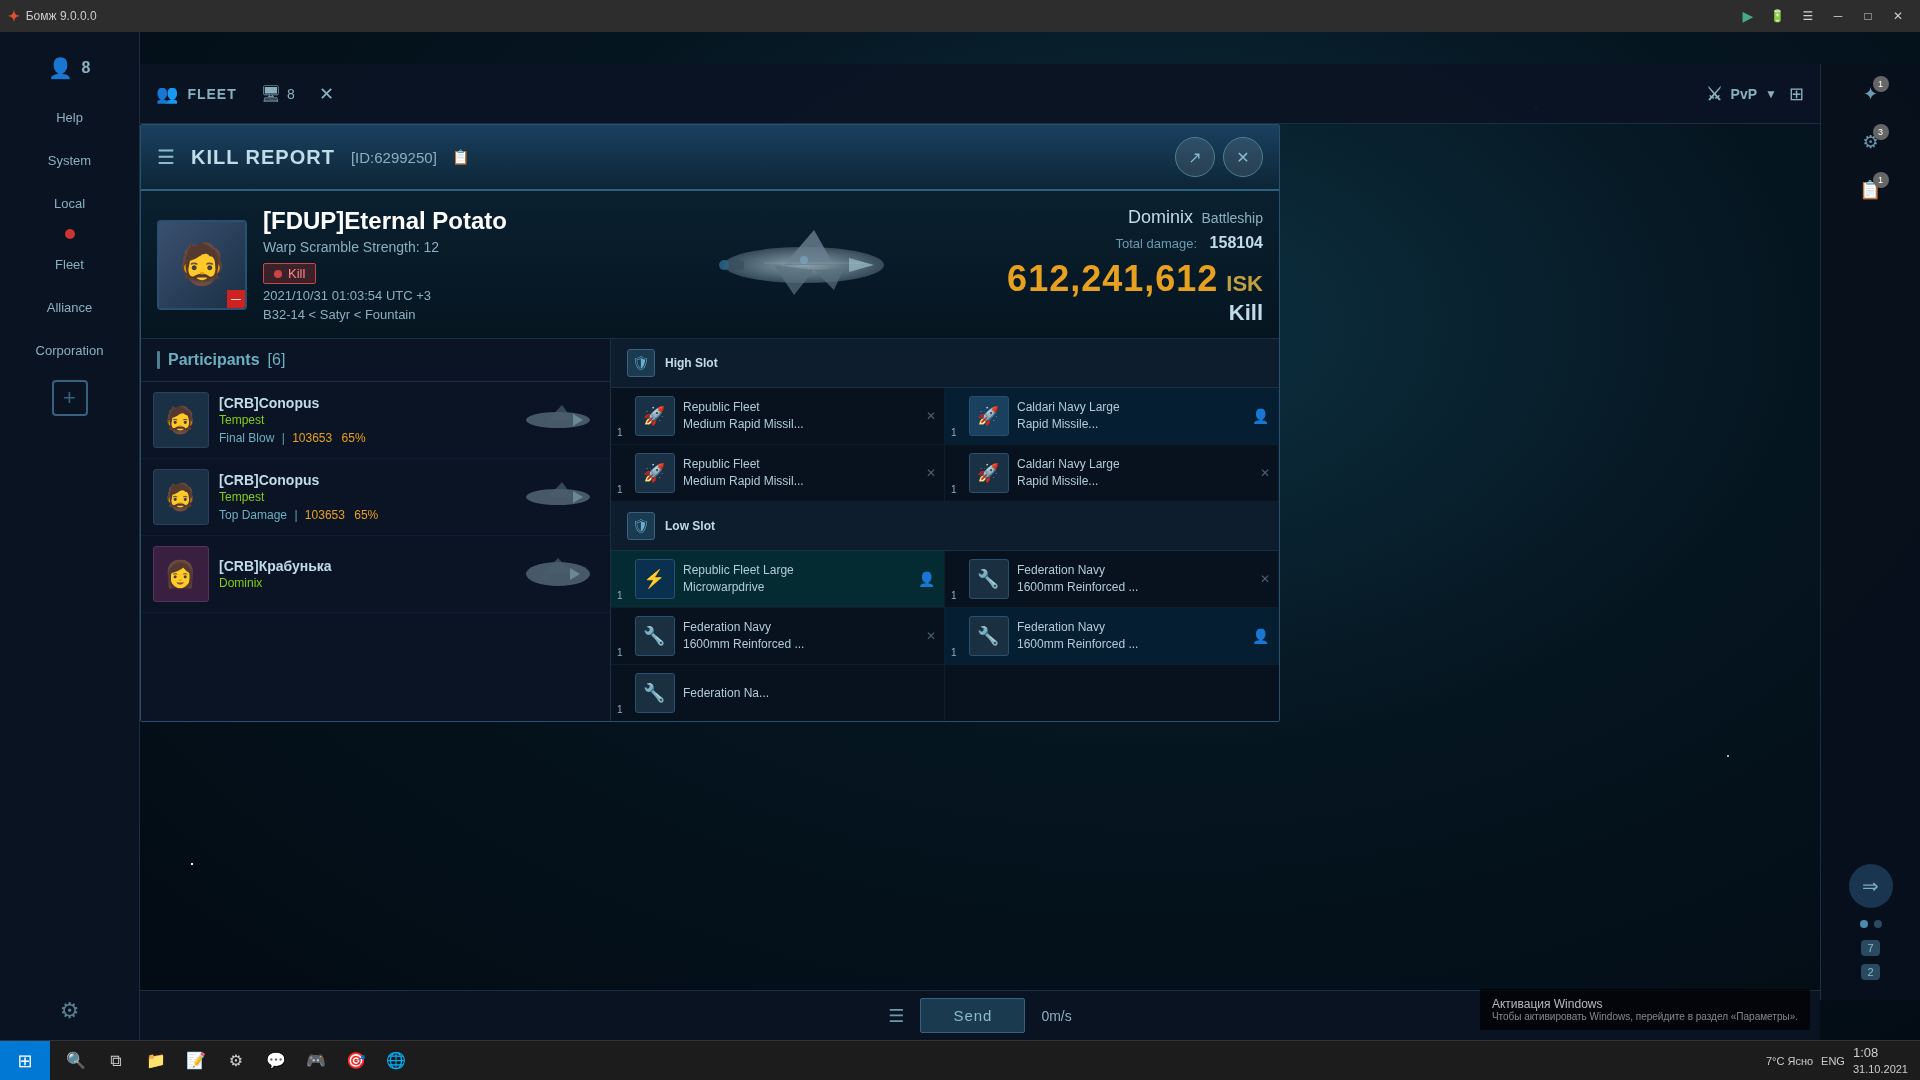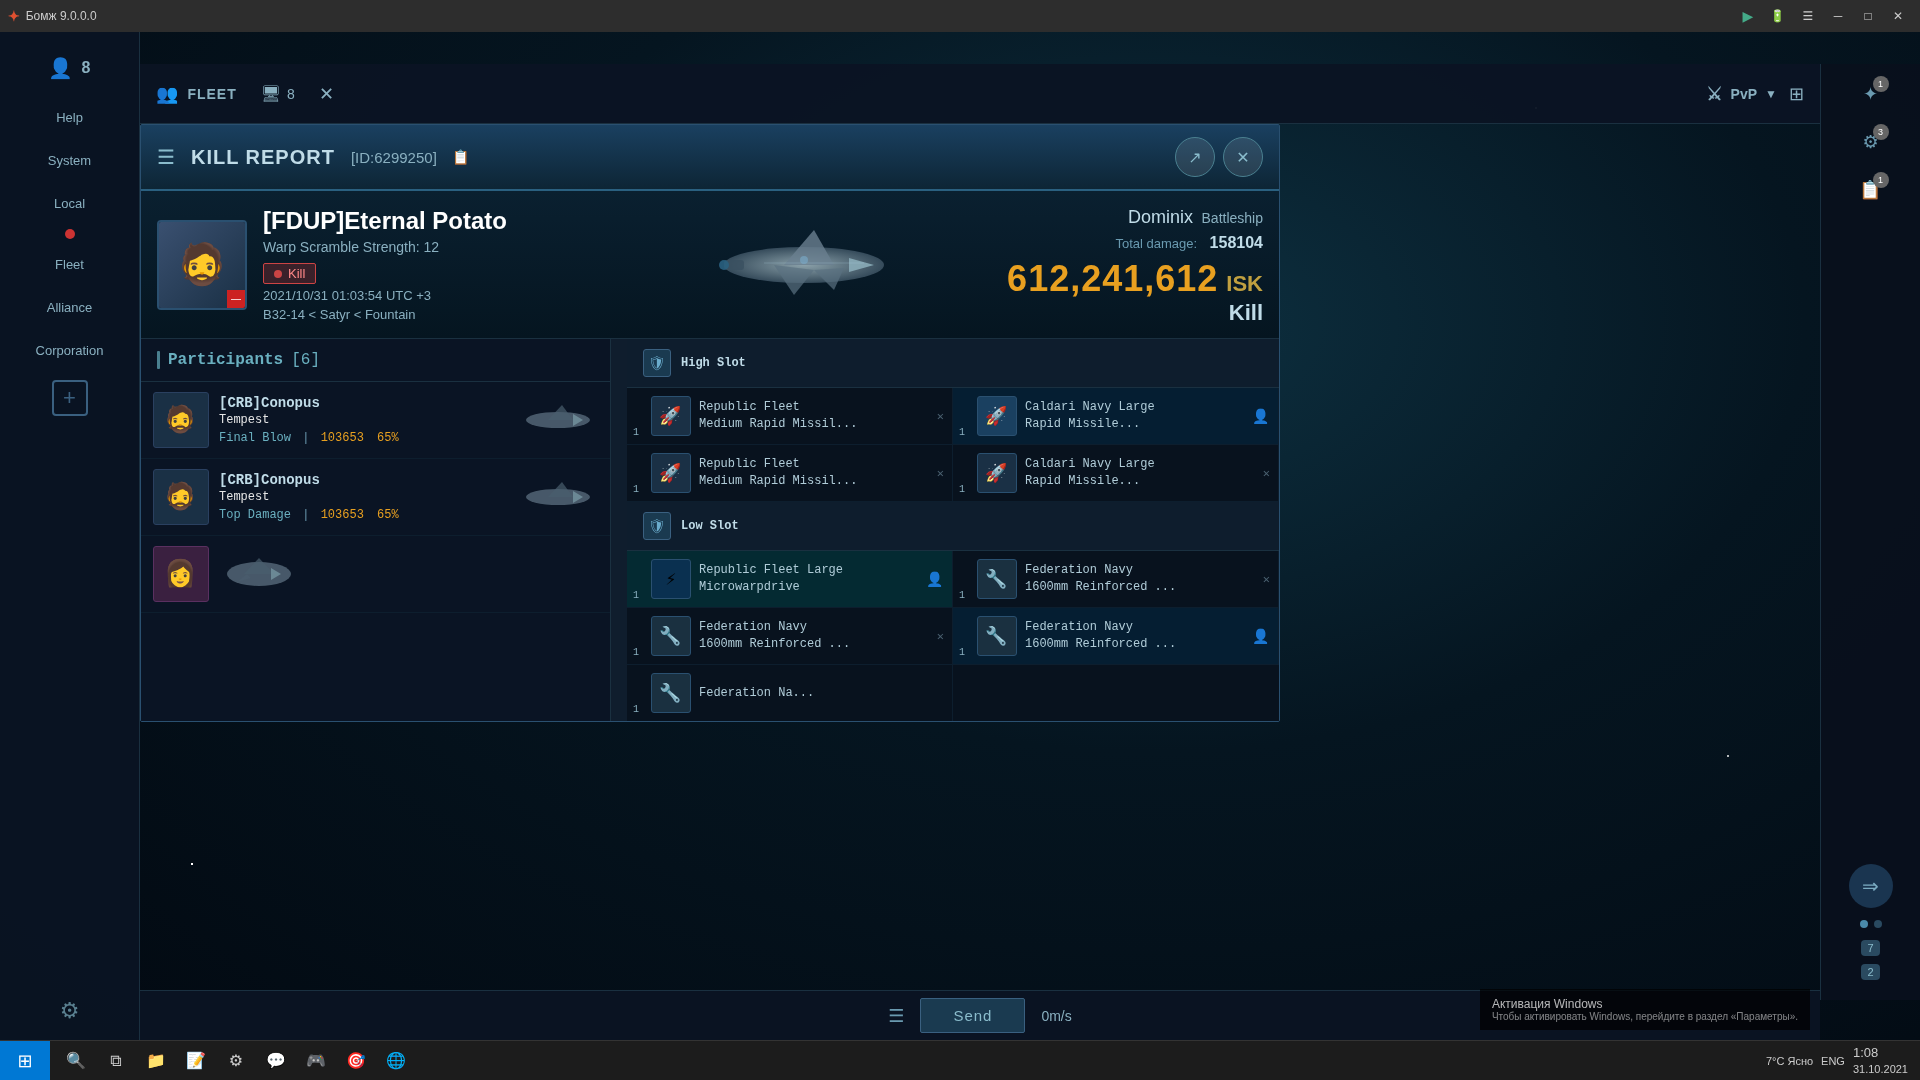--- a/index.html
+++ b/index.html
@@ -524,23 +524,22 @@
     .kill-label-big {
       color: #c0dce8;
       font-size: 22px;
       font-weight: bold;
       text-align: right;
     }
 
     
     .participants-section {
       display: flex;
-      gap: 16px;
+      gap: 0;
       min-height: 380px;
-      font-family: Liberation Mono, monospace;
     }
 
     
     .participants-list {
       width: 470px;
       flex-shrink: 0;
       background: rgba(10,20,35,0.9);
       border-right: 1px solid #1a3040;
     }
     .participants-header {
@@ -588,21 +587,21 @@
     }
     .participant-info {
       flex: 1;
     }
     .participant-name {
       color: #c0dce8;
       font-size: 14px;
       font-weight: bold;
     }
     .participant-ship {
-      color: #e5e5e5;
+      color: #84cc16;
       font-size: 12px;
       margin-top: 2px;
     }
     .participant-stats {
       color: #e8a020;
       font-size: 12px;
       margin-top: 4px;
     }
     .participant-stats .stat-type {
       color: #6ab0c0;
@@ -953,20 +952,24 @@
                 <ellipse cx="40" cy="20" rx="32" ry="8" fill="#6a8090" opacity="0.8"></ellipse>
                 <polygon points="30,20 44,5 55,20" fill="#5a7080" opacity="0.7"></polygon>
                 <polygon points="65,20 55,14 55,26" fill="#8aacb8" opacity="0.9"></polygon>
               </svg>
             </div>
           </div>
 
           <div class="participant-row">
             <div class="participant-avatar" style="background:#3a2040;border-color:#5a3060;">
               <span>👩</span>
+            </div>
+            <div class="participant-info">
+              <div class="participant-name">[CRB]Крабунька</div>
+              <div class="participant-ship">Dominix</div>
             </div>
             <div class="participant-ship-img">
               <svg width="80" height="40" viewBox="0 0 80 40">
                 <ellipse cx="40" cy="20" rx="32" ry="12" fill="#6a8090" opacity="0.8"></ellipse>
                 <polygon points="25,20 40,4 55,20" fill="#5a7080" opacity="0.7"></polygon>
                 <polygon points="62,20 52,14 52,26" fill="#8aacb8" opacity="0.9"></polygon>
                 <polygon points="28,20 18,28 32,24" fill="#5a7080" opacity="0.6"></polygon>
               </svg>
             </div>
           </div>

